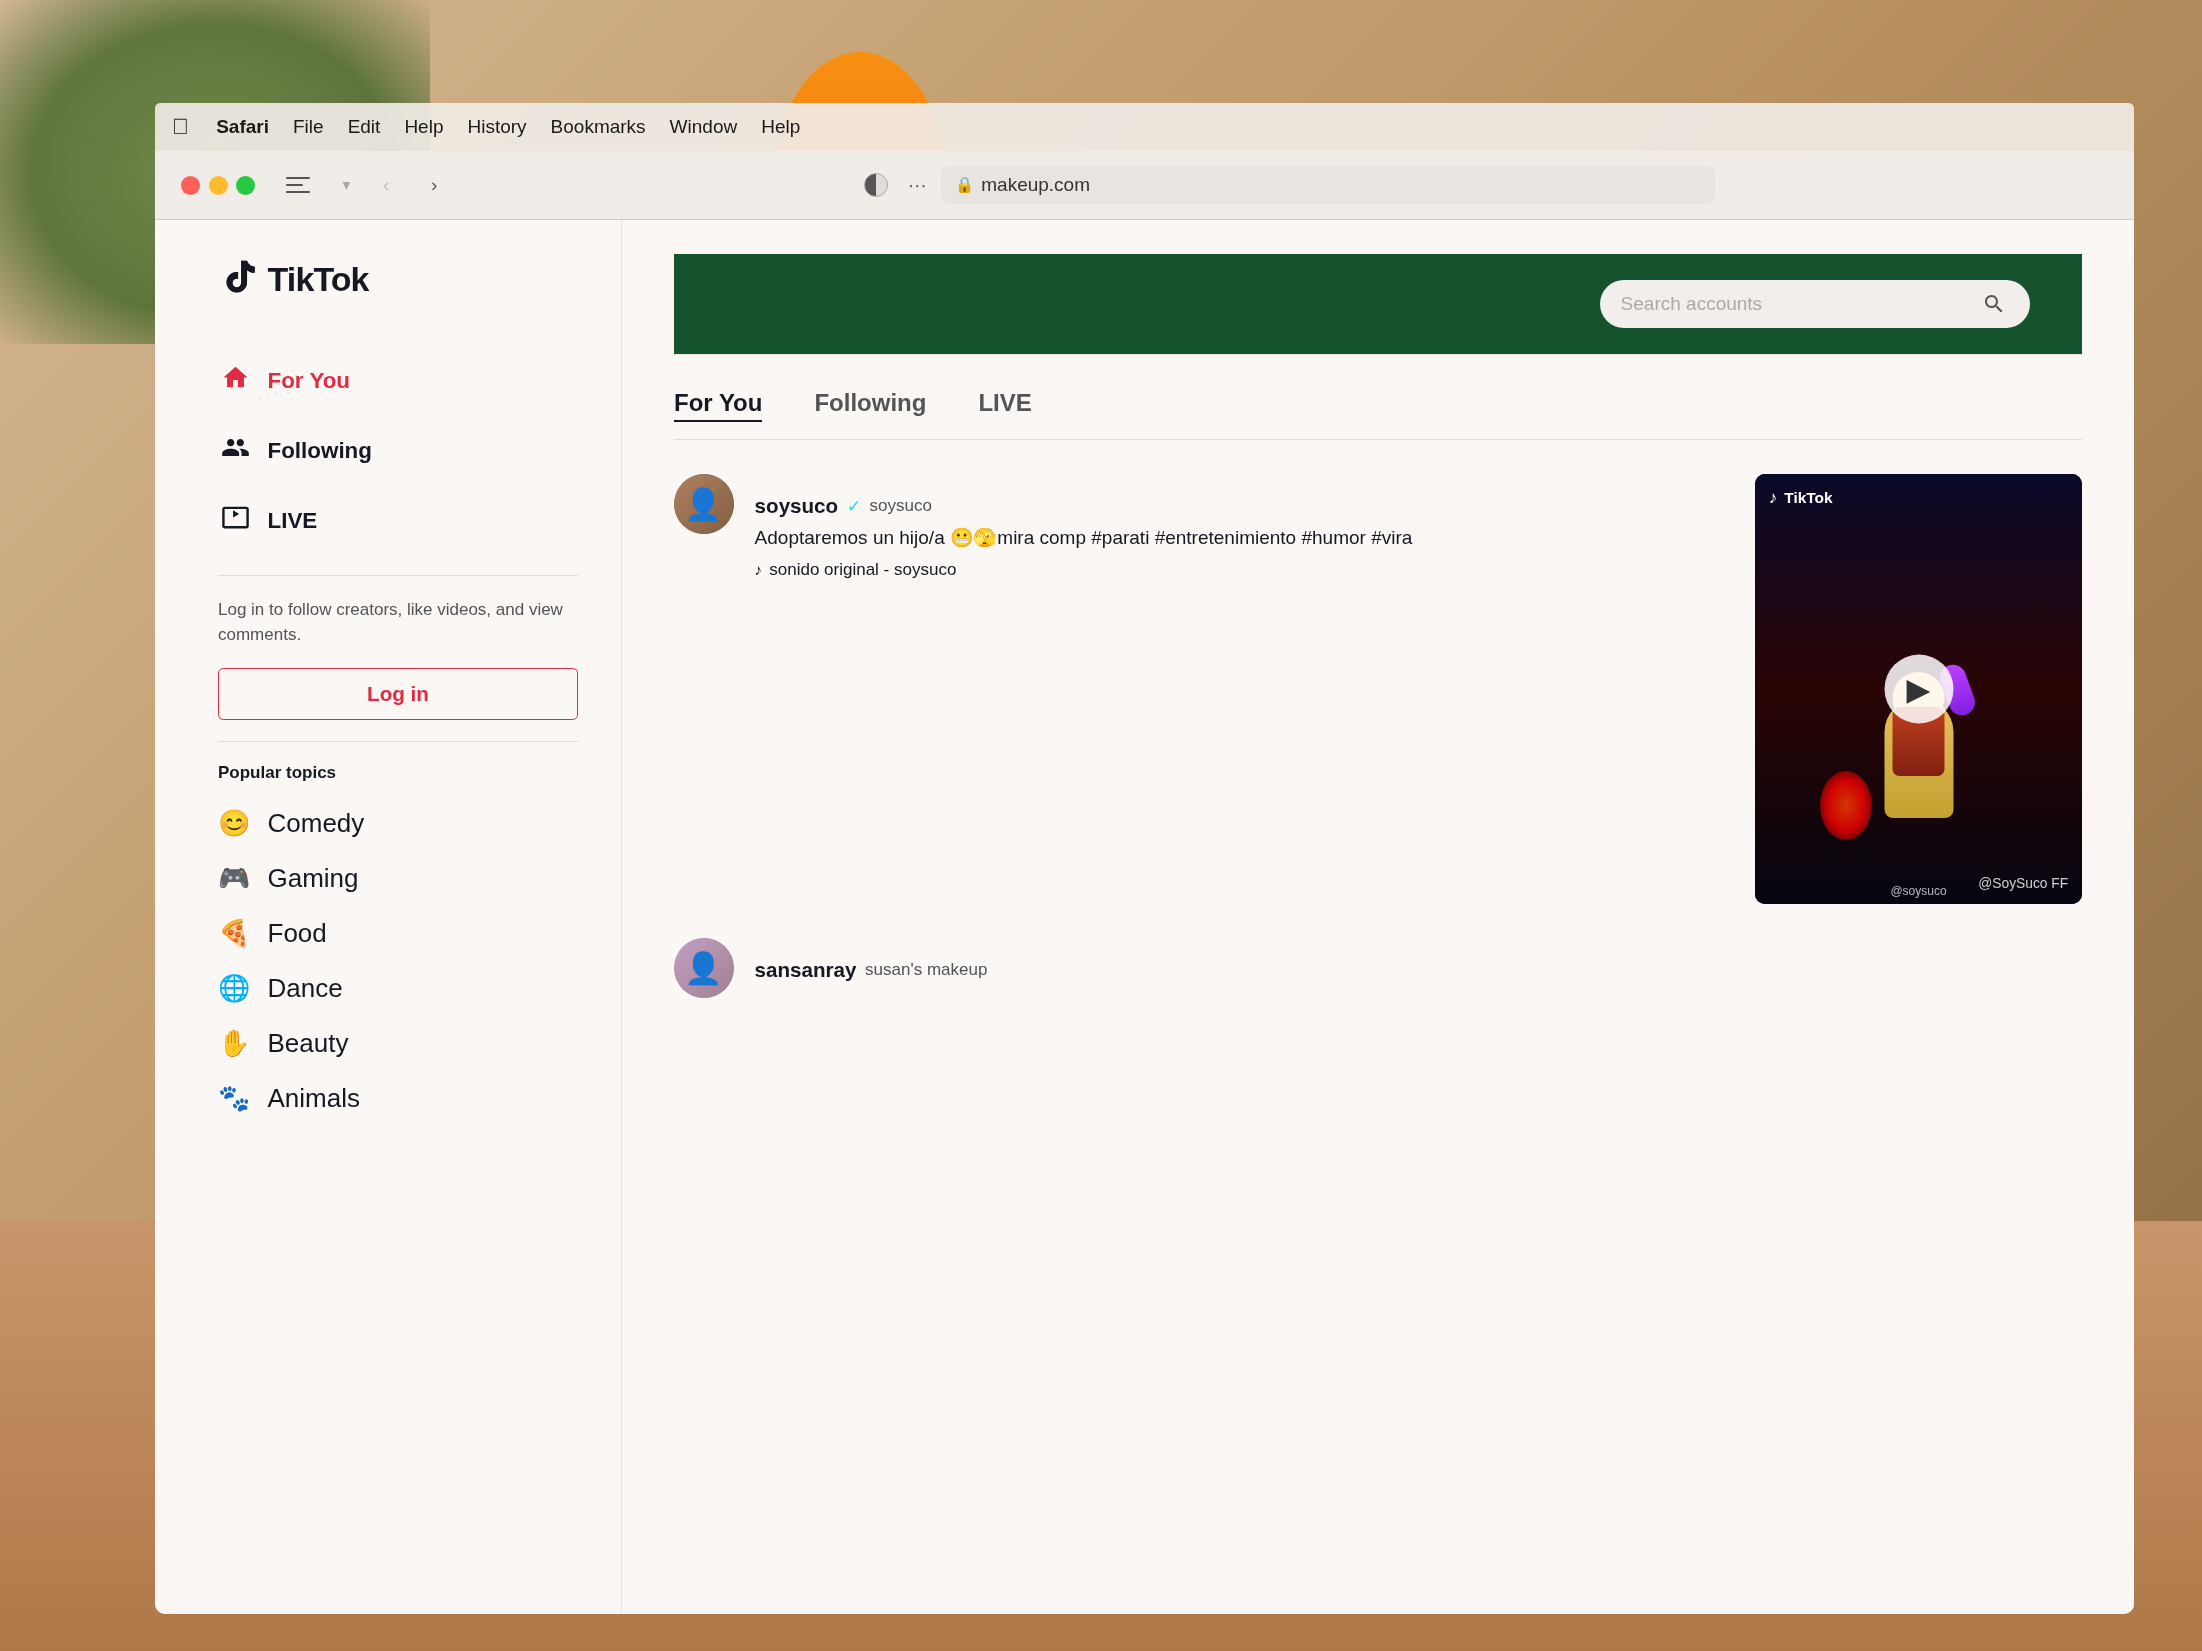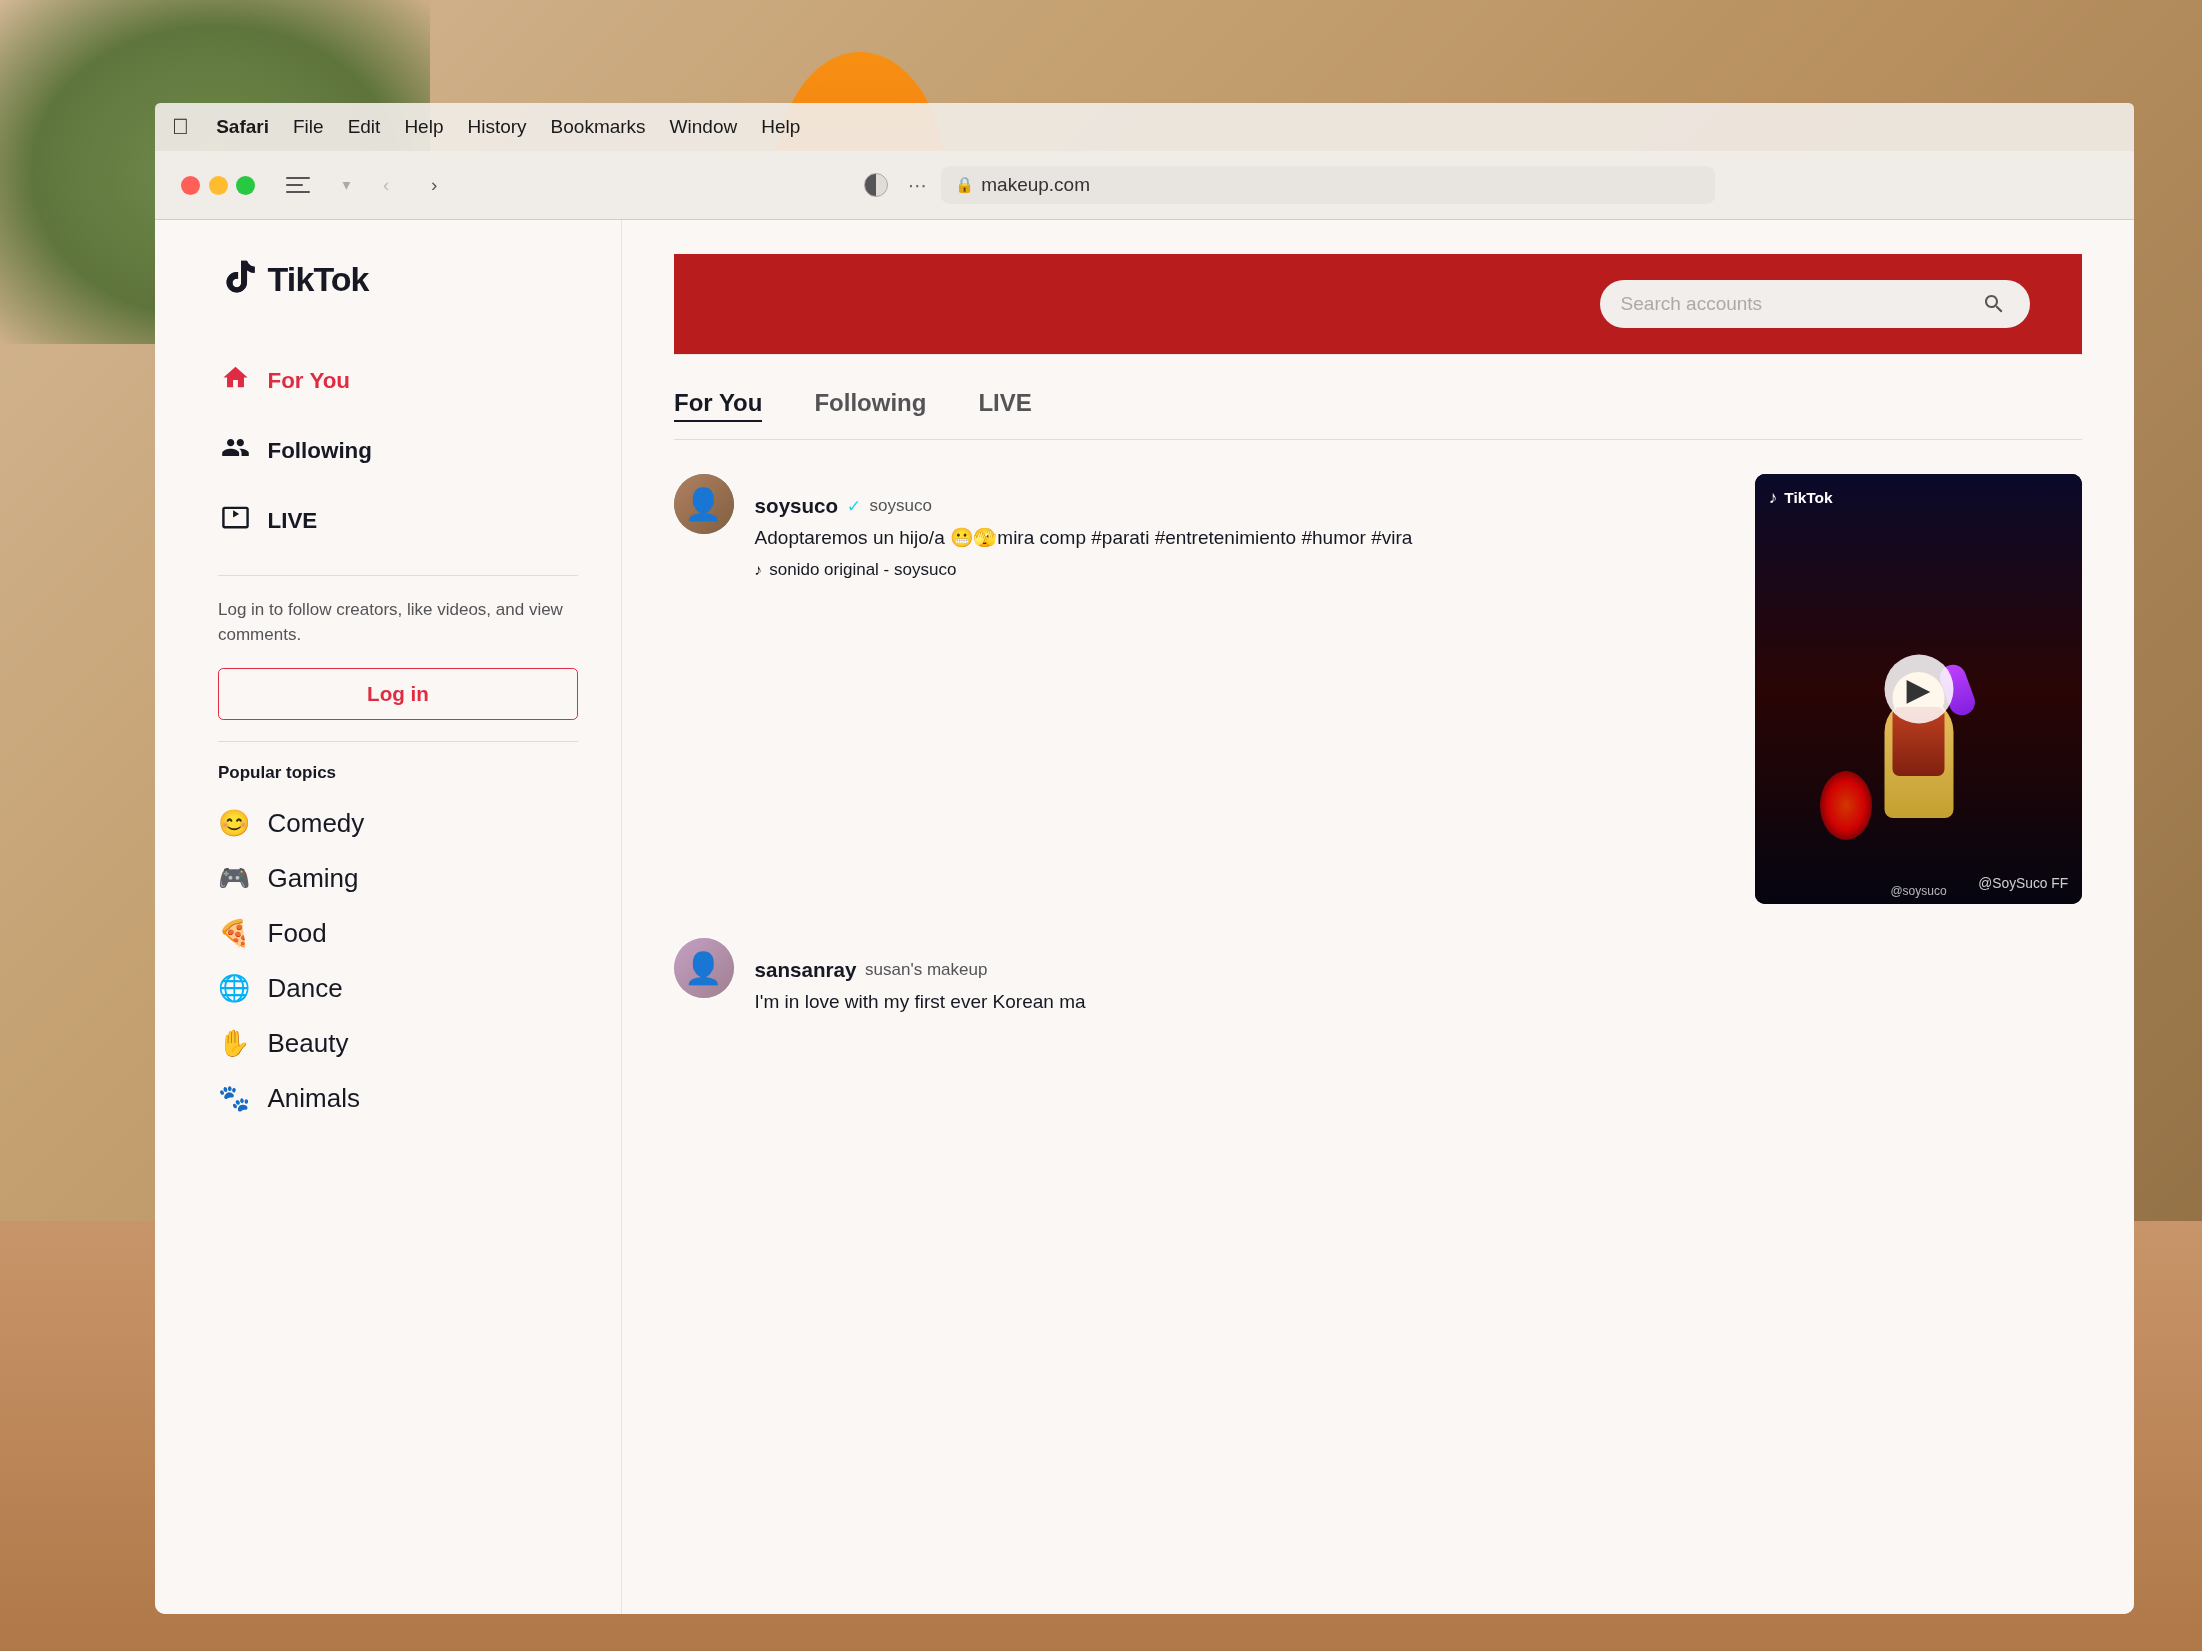--- a/index.html
+++ b/index.html
@@ -433,21 +433,21 @@
     
     .avatar-second {
       background: linear-gradient(135deg, #c4a0c4, #a08090);
     }
     .tiktok-top-bar {
       display: flex;
       align-items: center;
       justify-content: space-between;
       padding: 26px 52px;
       border-bottom: 0.9px solid #e8e4e0;
-      background: #b91c1c;
+      background: #14532d;
     }
   </style>
 </head>
 <body>
 
 <div class="bg-photo"></div>
 <div class="bg-plant"></div>
 <div class="bg-object"></div>
 <div class="table-surface"></div>
 
@@ -660,21 +660,20 @@
           <div class="video-avatar avatar-second">
             <div style="width:100%;height:100%;background:linear-gradient(135deg,#c4a0c4,#a08090);border-radius:50%;display:flex;align-items:center;justify-content:center;">
               <span style="font-size:31px;">👤</span>
             </div>
           </div>
           <div class="video-info">
             <div class="video-author-row">
               <span class="video-author-name">sansanray</span>
               <span class="video-author-handle">susan's makeup</span>
             </div>
-            <p class="video-description">I'm in love with my first ever Korean ma</p>
           </div>
         </div>
 
       </div>
     </div>
 
   </div>
 </div>
 
 

